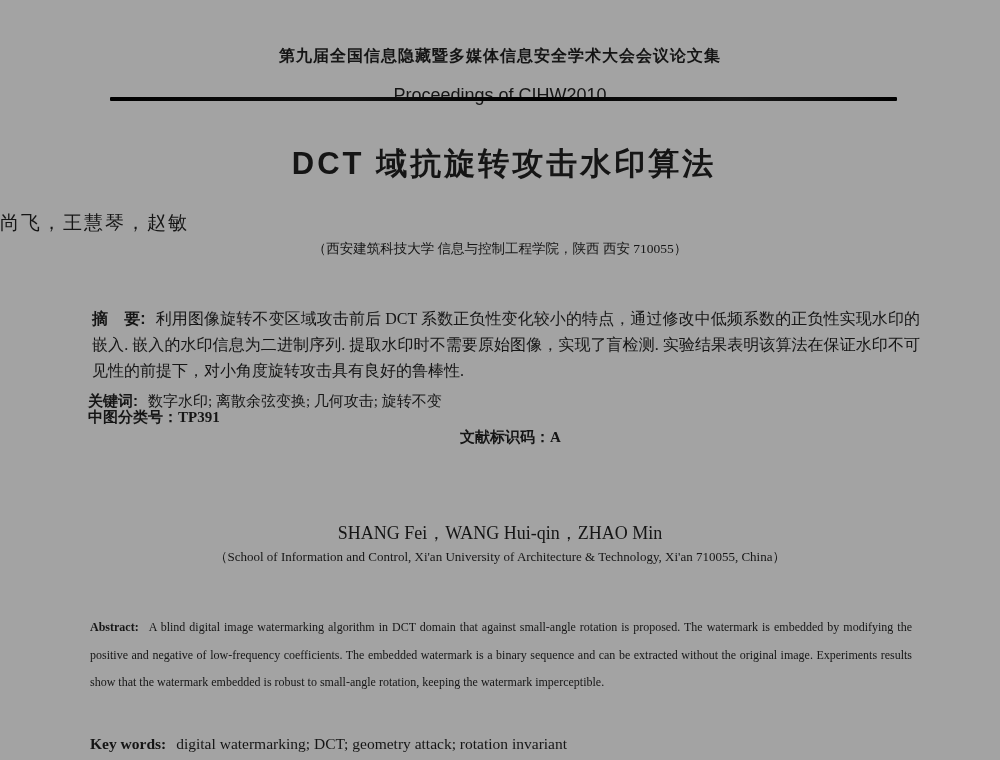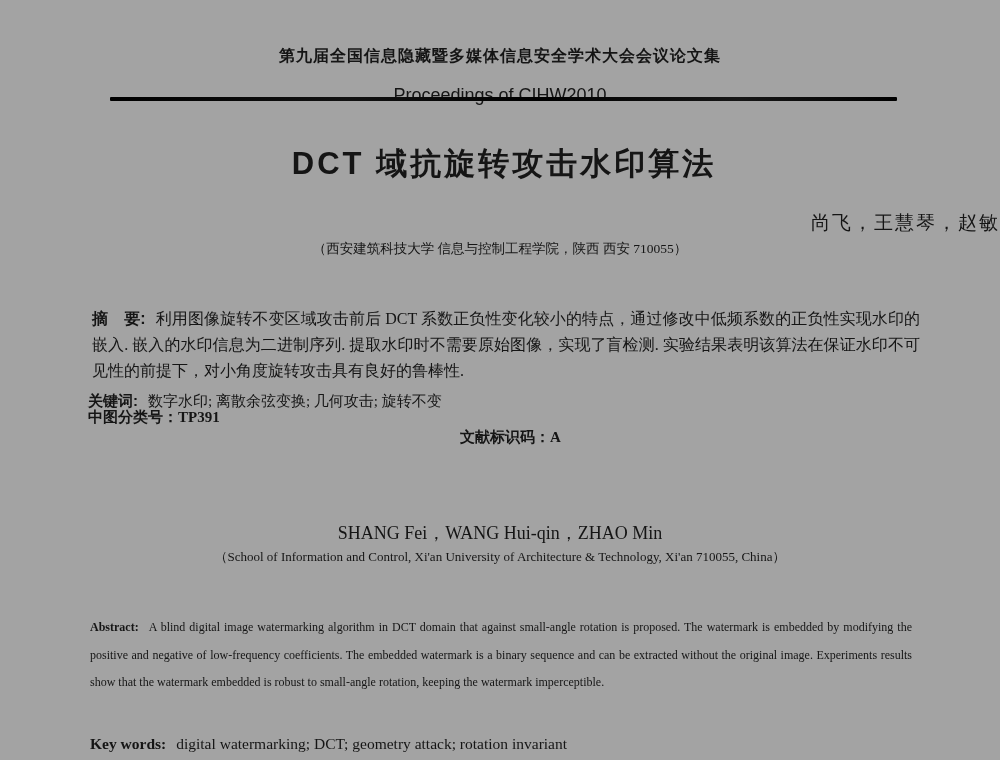--- a/index.html
+++ b/index.html
@@ -35,21 +35,21 @@
   }
   
   .title-cn {
     position: absolute; top: 143px; left: 8px; right: 0;
     text-align: center;
     font-family: "Liberation Sans", sans-serif;
     font-weight: bold; font-size: 31px; letter-spacing: 3px;
   }
   .authors-cn {
     position: absolute; top: 210px; left: 0; right: 0;
-    text-align: right;
+    text-align: left;
     font-size: 19px; letter-spacing: 2px;
   }
   .affil-cn {
     position: absolute; top: 240px; left: 0; right: 0;
     text-align: center;
     font-size: 13.5px;
   }
   .abs-cn {
     position: absolute; top: 290px; left: 92px; width: 828px;
     font-size: 16px; line-height: 26px; text-align: justify;

